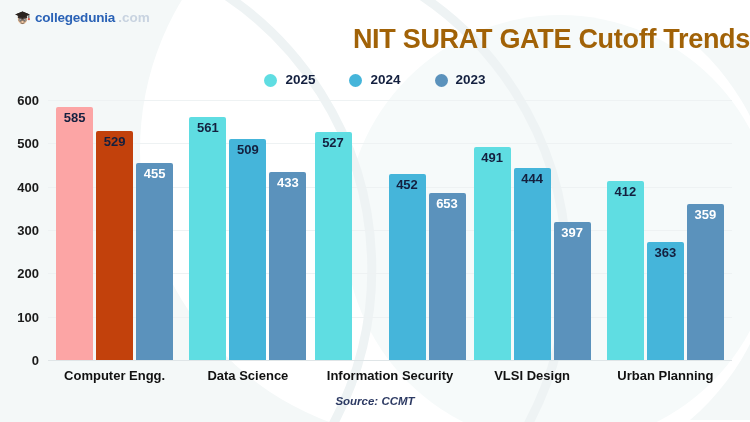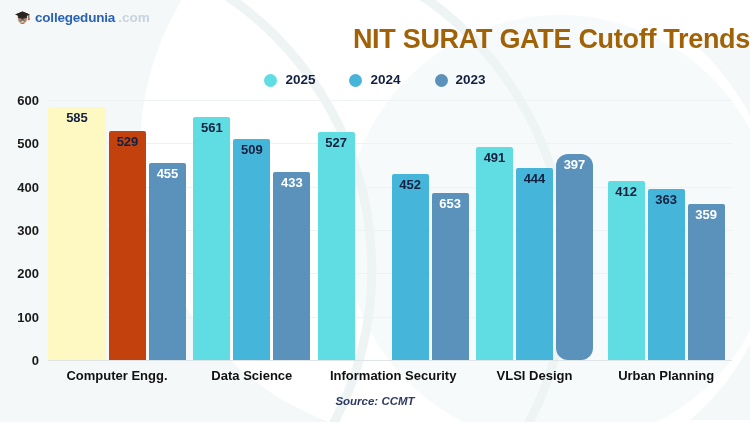--- a/index.html
+++ b/index.html
@@ -251,21 +251,21 @@
         <div class="ytick" style="top: 130px;">300</div>
         <div class="gridline" style="top: 86.6667px;"></div>
         <div class="ytick" style="top: 86.6667px;">400</div>
         <div class="gridline" style="top: 43.3333px;"></div>
         <div class="ytick" style="top: 43.3333px;">500</div>
         <div class="gridline" style="top: 0px;"></div>
         <div class="ytick" style="top: 0px;">600</div>
       </div>
     <div class="groups" id="groups">
         <div class="group">
-          <div class="bar" style="height: 253.5px; background: #fef9c3; padding-left: 21px;">
+          <div class="bar" style="height: 253.5px; background: #fca5a5;">
             <span class="bar-value" style="color: rgb(20, 32, 63);">585</span>
           </div>
           <div class="bar" style="height: 229.233px; background: #c2410c;">
             <span class="bar-value" style="color: rgb(20, 32, 63);">529</span>
           </div>
           <div class="bar" style="height: 197.167px; background: rgb(91, 146, 188);">
             <span class="bar-value" style="color: rgb(255, 255, 255);">455</span>
           </div>
           <div class="cat-label">Computer Engg.</div>
         </div>
@@ -293,30 +293,30 @@
           </div>
           <div class="cat-label">Information Security</div>
         </div>
         <div class="group">
           <div class="bar" style="height: 212.767px; background: rgb(95, 221, 226);">
             <span class="bar-value" style="color: rgb(20, 32, 63);">491</span>
           </div>
           <div class="bar" style="height: 192.4px; background: rgb(69, 181, 218);">
             <span class="bar-value" style="color: rgb(20, 32, 63);">444</span>
           </div>
-          <div class="bar" style="height: 206px; background: rgb(91, 146, 188); border-radius: 12px;">
+          <div class="bar" style="height: 138px; background: rgb(91, 146, 188);">
             <span class="bar-value" style="color: rgb(255, 255, 255);">397</span>
           </div>
           <div class="cat-label">VLSI Design</div>
         </div>
         <div class="group">
           <div class="bar" style="height: 178.533px; background: rgb(95, 221, 226);">
             <span class="bar-value" style="color: rgb(20, 32, 63);">412</span>
           </div>
-          <div class="bar" style="height: 171px; background: rgb(69, 181, 218);">
+          <div class="bar" style="height: 118px; background: rgb(69, 181, 218);">
             <span class="bar-value" style="color: rgb(20, 32, 63);">363</span>
           </div>
           <div class="bar" style="height: 155.567px; background: rgb(91, 146, 188); margin-top: 34px;">
             <span class="bar-value" style="color: rgb(255, 255, 255);">359</span>
           </div>
           <div class="cat-label">Urban Planning</div>
         </div>
       </div>
   </div>
 

